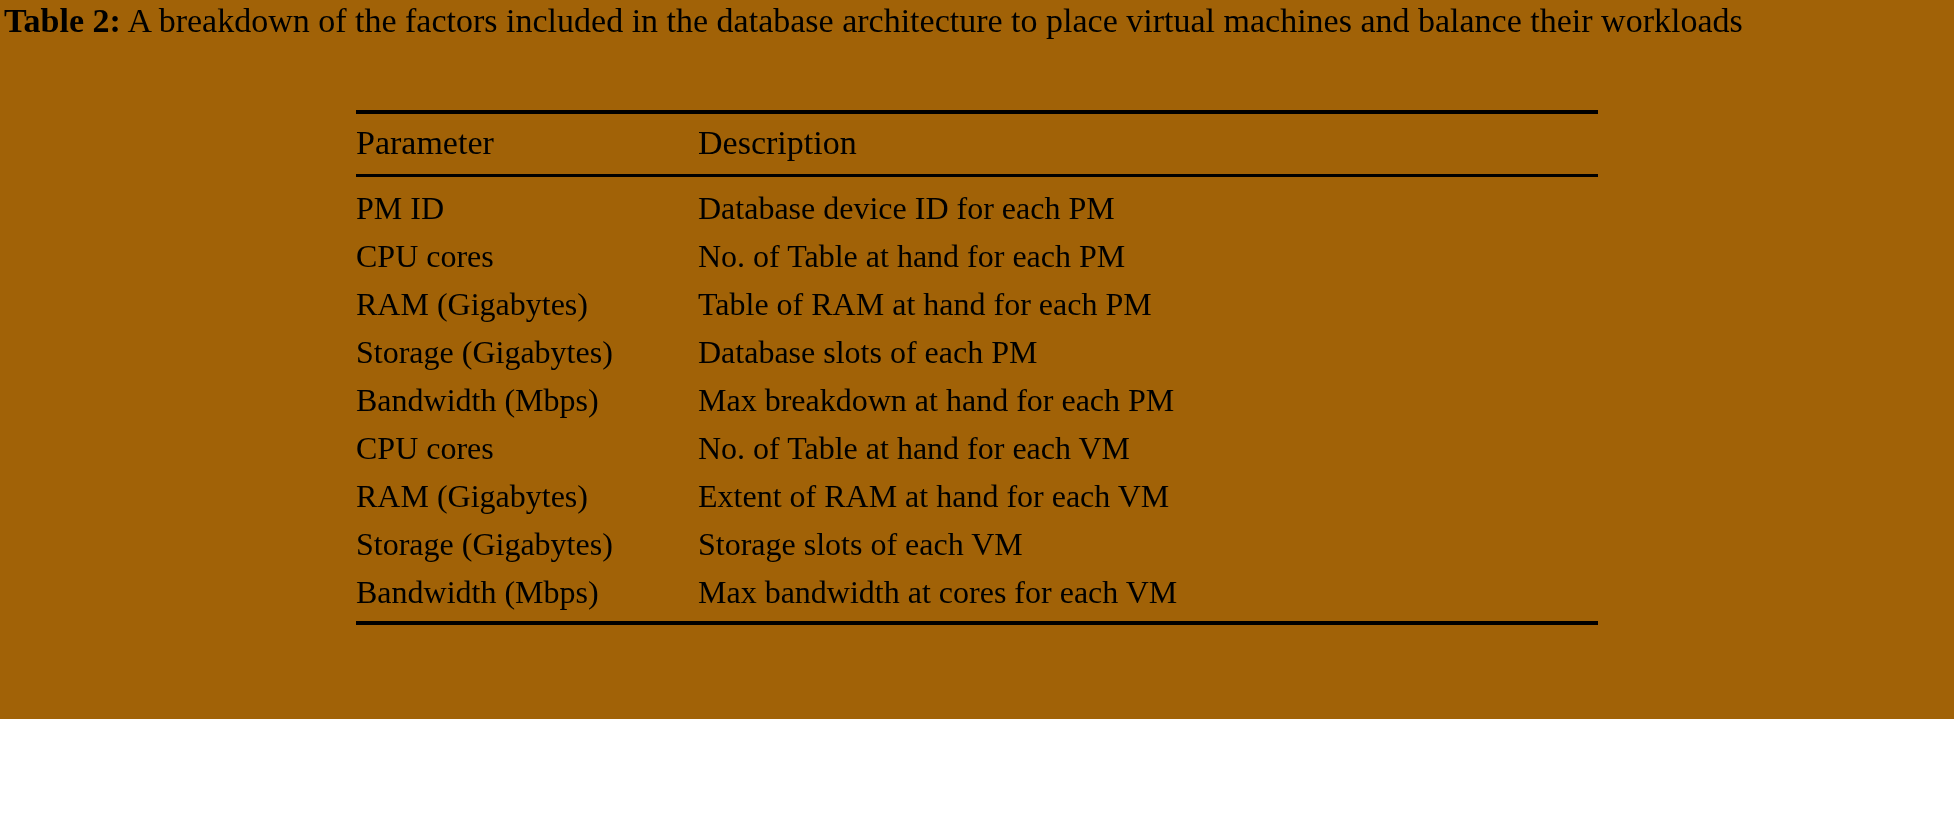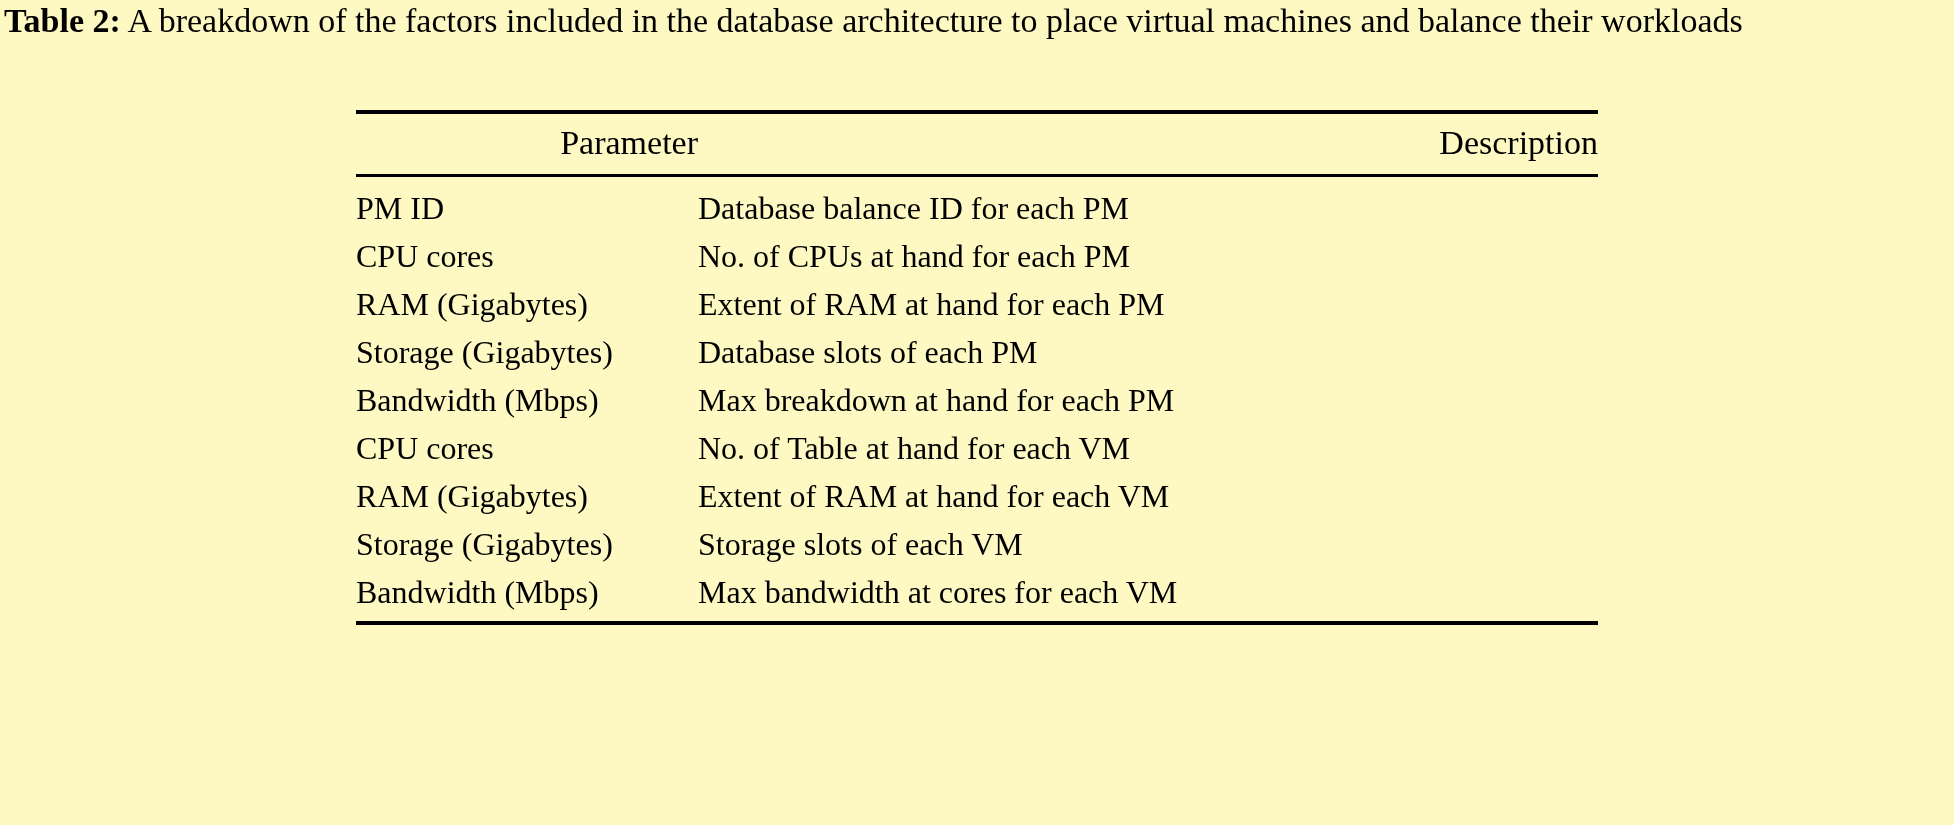--- a/index.html
+++ b/index.html
@@ -12,22 +12,22 @@
     width: 1954px;
     height: 825px;
     font-family: "Liberation Serif", "DejaVu Serif", serif;
     color: #000000;
     overflow: hidden;
   }
 
   .page {
     position: relative;
     width: 1954px;
-    height: 825px;
-    background: #fef9c3;
+    height: 719px;
+    background: #a16207;
   }
 
   
   .caption {
     position: absolute;
     left: 4px;
     top: -2px;
     width: 1946px;
     font-size: 34px;
     line-height: 45px;
@@ -57,21 +57,21 @@
 
   table.tbl col.col-param { width: 342px; }
   table.tbl col.col-desc  { width: 900px; }
 
   .rule-top   { border-top: 4px solid #000; }
   .rule-mid   { border-top: 3px solid #000; }
   .rule-bot   { border-bottom: 4px solid #000; }
 
   thead th {
     font-weight: normal;
-    text-align: right;
+    text-align: left;
     font-size: 34px;
     line-height: 38px;
     padding: 10px 0 12px 0;
     vertical-align: bottom;
     white-space: nowrap;
   }
 
   tbody td {
     font-size: 32px;
     line-height: 38px;
@@ -101,29 +101,29 @@
       </colgroup>
       <thead>
         <tr class="rule-top rule-mid-holder">
           <th class="rule-top">Parameter</th>
           <th class="rule-top">Description</th>
         </tr>
       </thead>
       <tbody id="tbody">
           <tr class="rule-mid-row">
             <td class="rule-mid">PM ID</td>
-            <td class="rule-mid">Database balance ID for each PM</td>
+            <td class="rule-mid">Database device ID for each PM</td>
           </tr>
           <tr>
             <td>CPU cores</td>
-            <td>No. of CPUs at hand for each PM</td>
+            <td>No. of Table at hand for each PM</td>
           </tr>
           <tr>
             <td>RAM (Gigabytes)</td>
-            <td>Extent of RAM at hand for each PM</td>
+            <td>Table of RAM at hand for each PM</td>
           </tr>
           <tr>
             <td>Storage (Gigabytes)</td>
             <td>Database slots of each PM</td>
           </tr>
           <tr>
             <td>Bandwidth (Mbps)</td>
             <td>Max breakdown at hand for each PM</td>
           </tr>
           <tr>

